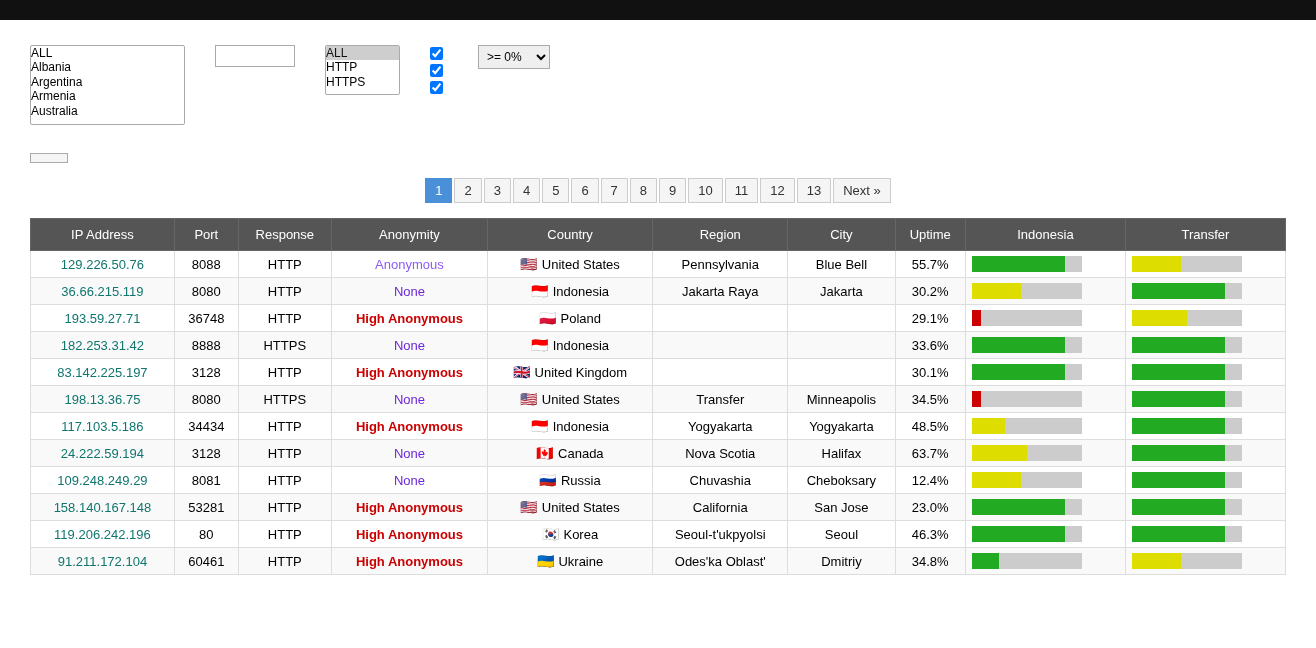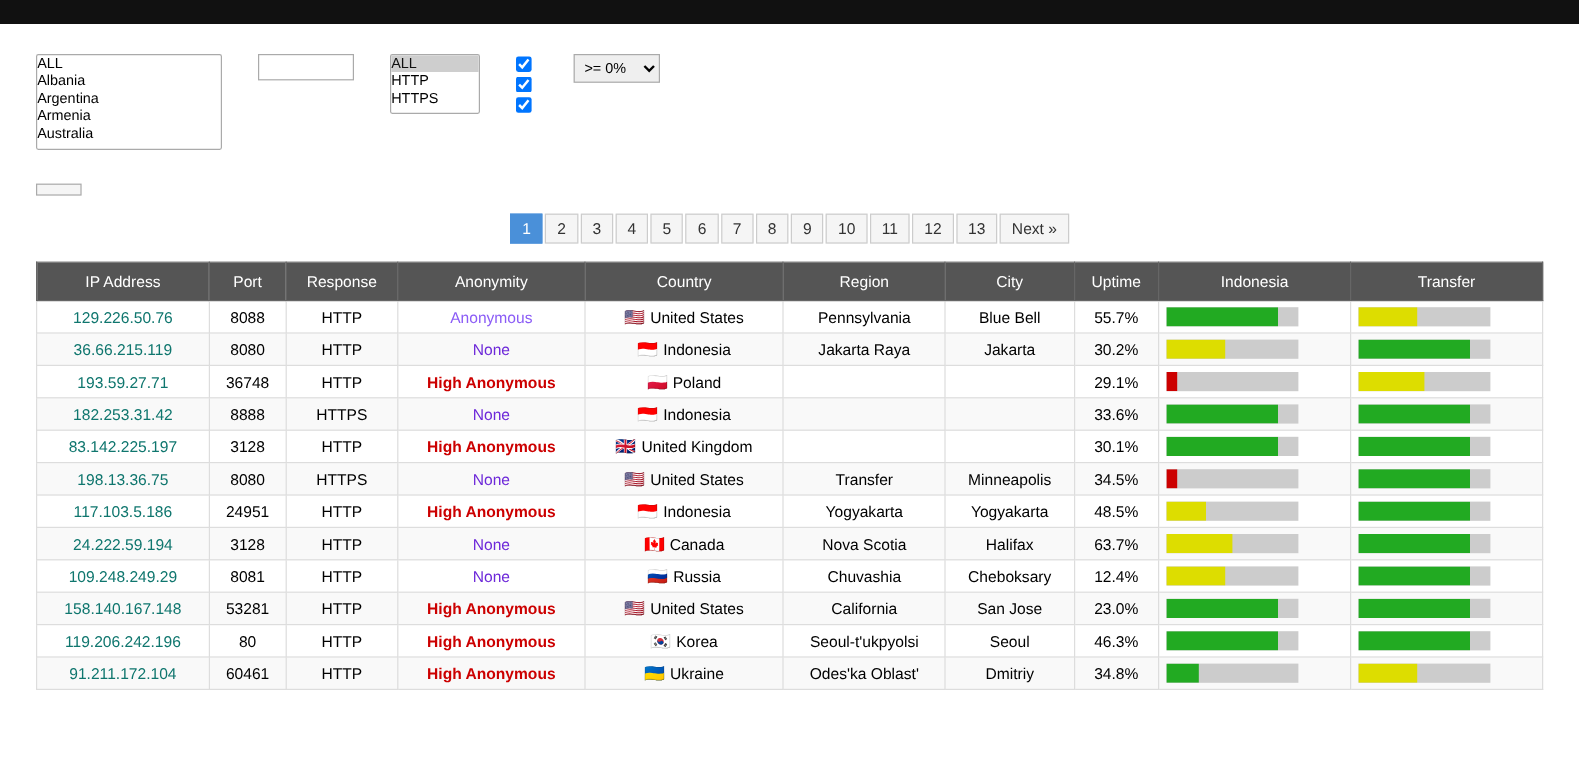--- a/index.html
+++ b/index.html
@@ -375,21 +375,21 @@
             </div>
           </td>
           <td class="transfer-cell">
             <div class="bar-container" style="width: 110px;">
               <div class="bar-fill" style="width: 85%; background-color: rgb(34, 170, 34);"></div>
             </div>
           </td>
         </tr>
         <tr>
           <td><a href="#" class="ip-link">117.103.5.186</a></td>
-          <td>24951</td>
+          <td>34434</td>
           <td>HTTP</td>
           <td class="anon-high">High Anonymous</td>
           <td class="country-cell"><span class="flag">🇮🇩</span>Indonesia</td>
           <td>Yogyakarta</td>
           <td>Yogyakarta</td>
           <td>48.5%</td>
           <td class="response-cell">
             <div class="bar-container" style="width: 110px;">
               <div class="bar-fill" style="width: 30%; background-color: rgb(221, 221, 0);"></div>
             </div>

